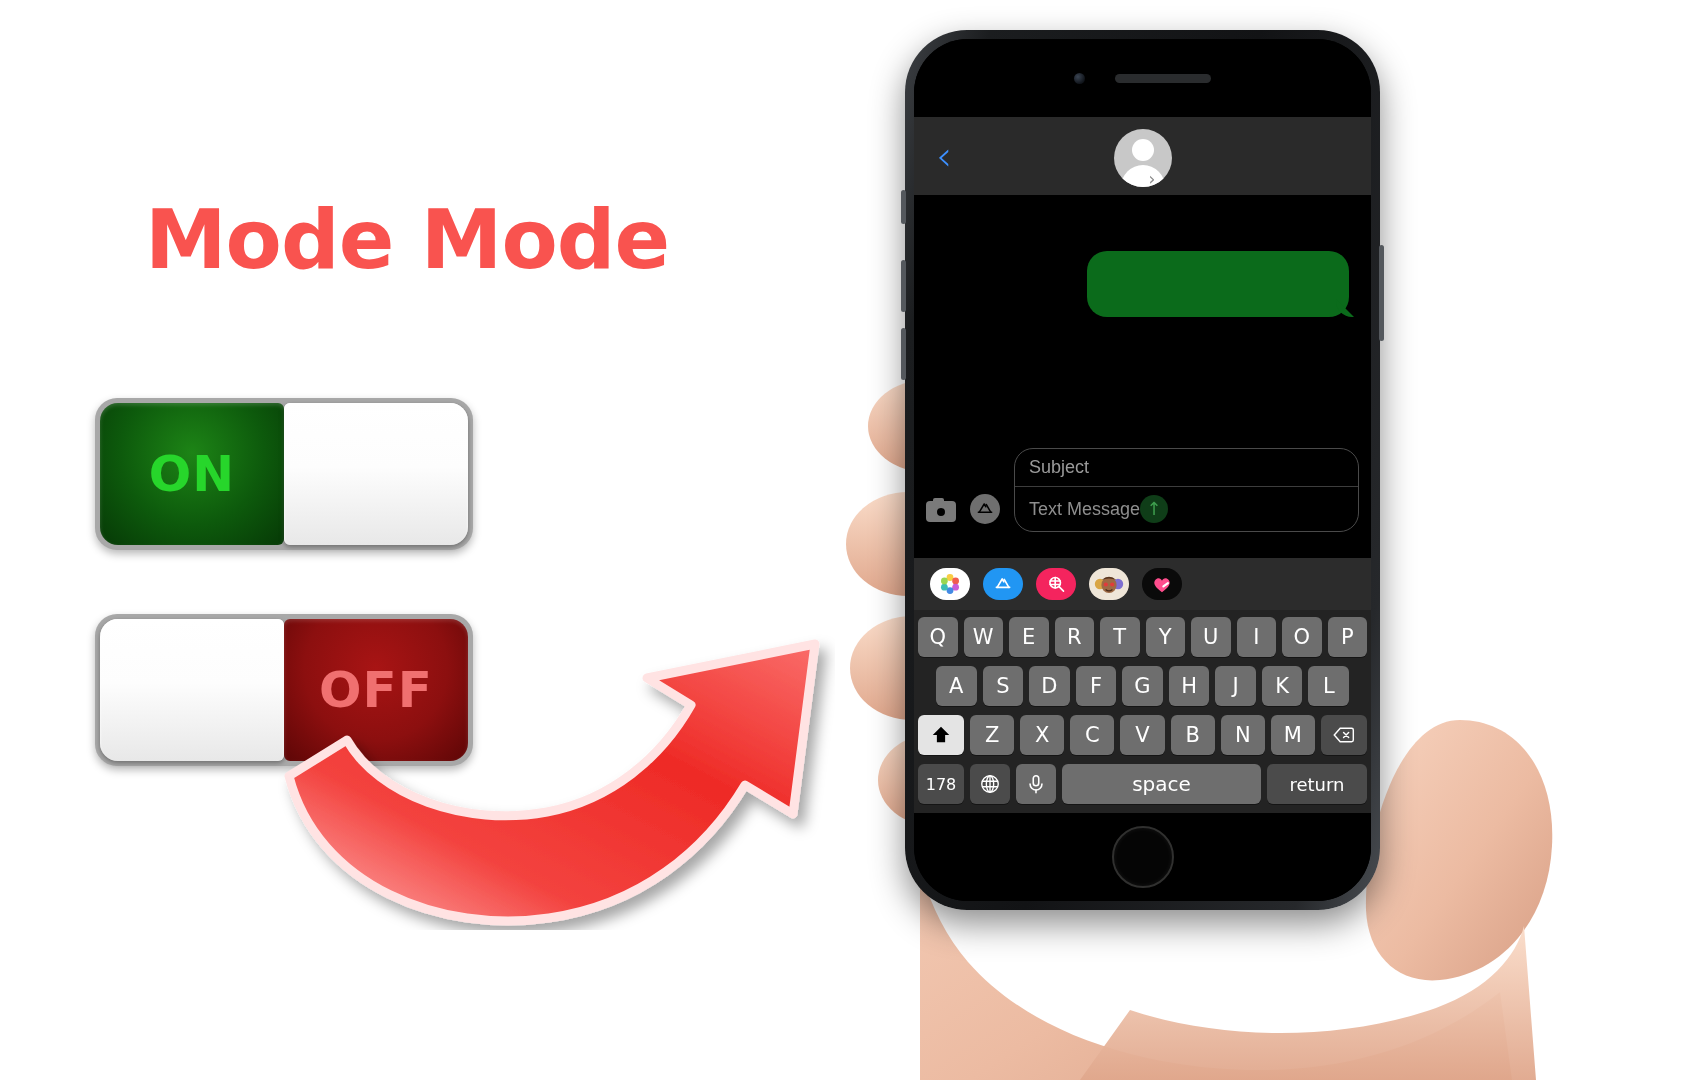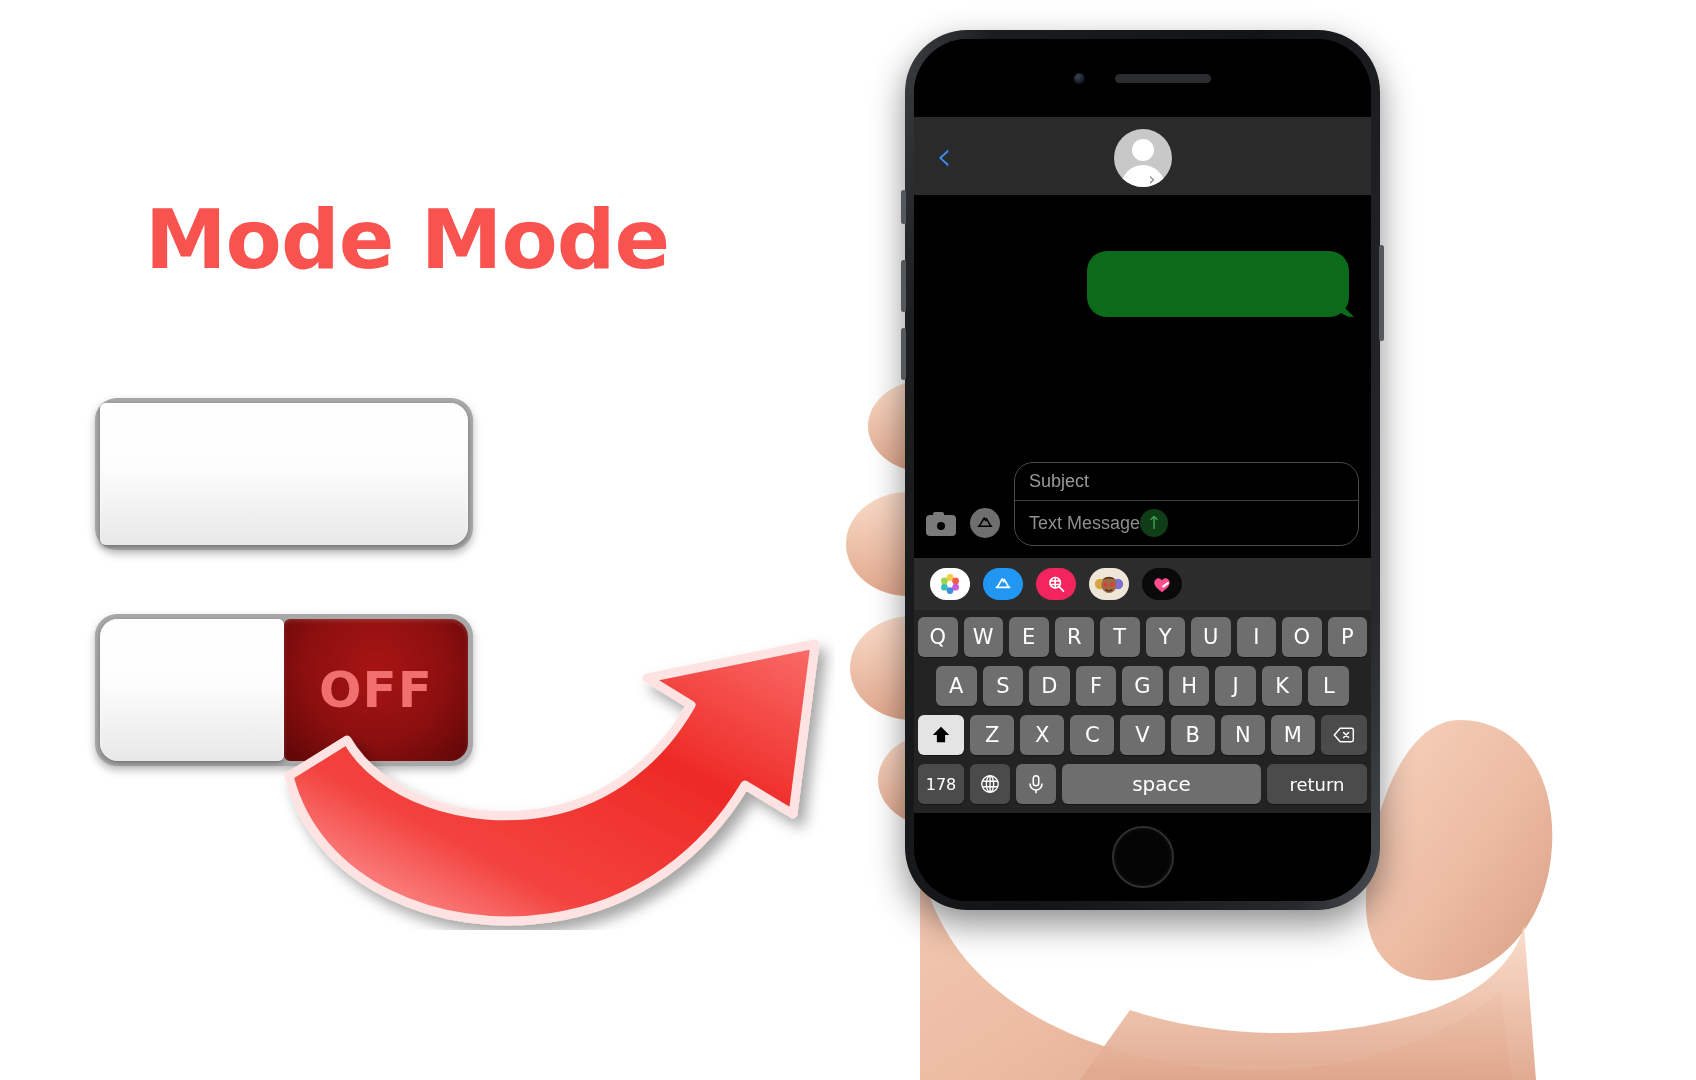--- a/index.html
+++ b/index.html
@@ -137,21 +137,21 @@
   }
   .bubble:after {
     content: ""; position: absolute; right: -5px; bottom: 0;
     width: 18px; height: 18px; background: #0b6b1b;
     border-bottom-left-radius: 16px;
     clip-path: polygon(0 0, 100% 100%, 0 100%);
   }
 
   
   .inputbar {
-    flex: 0 0 auto; background: #000; padding: 6px 12px 12px 12px;
+    flex: 0 0 auto; background: #000; padding: 6px 12px 26px 12px;
     display: flex; align-items: flex-end; gap: 14px;
   }
   .ic-cam { width: 30px; height: 24px; margin-bottom: 10px; position: relative; }
   .ic-cam-body { position: absolute; inset: 3px 0 0 0; background: #7a7a7a; border-radius: 4px; }
   .ic-cam-bump { position: absolute; left: 7px; top: 0; width: 11px; height: 5px;
                  background: #7a7a7a; border-radius: 2px 2px 0 0; }
   .ic-cam-lens { position: absolute; left: 9px; top: 8px; width: 12px; height: 12px;
                  border-radius: 50%; background: #000; border: 2px solid #7a7a7a; }
   .ic-appstore { width: 30px; height: 30px; margin-bottom: 8px; border-radius: 50%;
                  background: #6f6f6f; display: flex; align-items: center; justify-content: center; }
@@ -228,20 +228,21 @@
   }
 </style>
 </head>
 <body>
 
 <div id="stage">
 
   <div class="title">Mode Mode</div>
 
   <div class="toggle toggle-on">
+    <div class="half half-green">ON</div>
     <div class="half knob knob-right"></div>
   </div>
 
   <div class="toggle toggle-off">
     <div class="half knob knob-left"></div>
     <div class="half half-red">OFF</div>
   </div>
 
   <div class="arrow-wrap">
     <svg viewBox="0 0 560 330" xmlns="http://www.w3.org/2000/svg">

